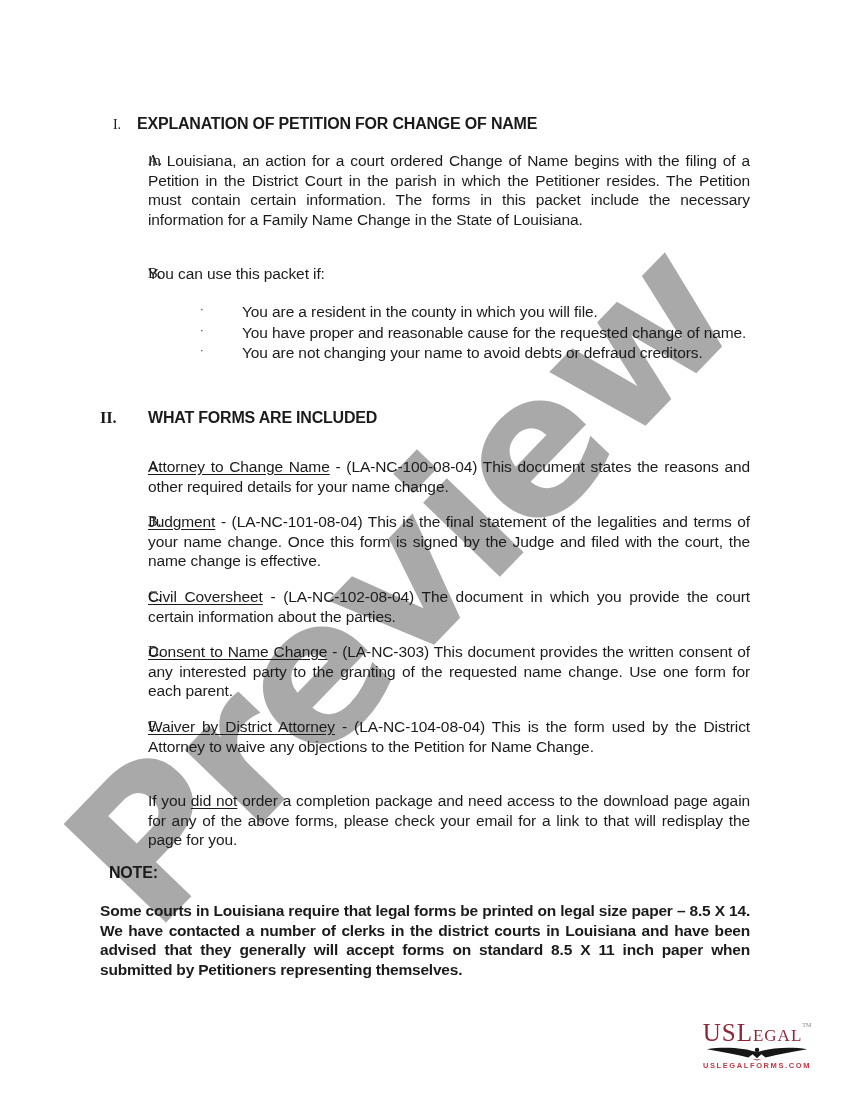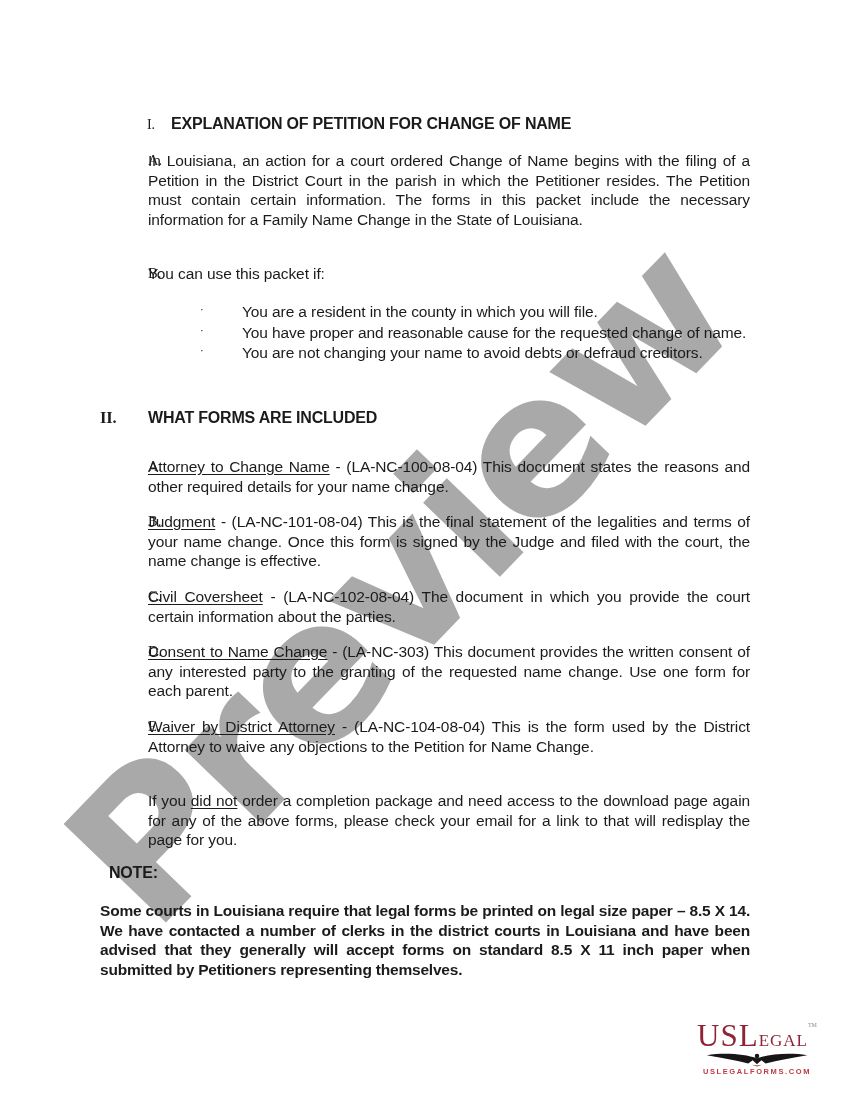--- a/index.html
+++ b/index.html
@@ -51,42 +51,42 @@
   .u{text-decoration:underline;text-underline-offset:2px;}
   .note-head{font-weight:bold;font-size:16px;letter-spacing:-0.2px;}
   .bold-para{font-weight:bold;font-size:15.5px;line-height:19.5px;letter-spacing:-0.2px;}
   
   .logo{width:126px;text-align:center;line-height:1;}
   .brand{
     font-family:"Liberation Serif",serif;
     white-space:nowrap;
     letter-spacing:1px;
   }
-  .brand .big{font-size:31px;}
+  .brand .big{font-size:25px;}
   .brand .small{font-size:17px;}
   .brand .tm{
     font-size:6px;vertical-align:top;color:#888;
     letter-spacing:0;position:relative;top:2px;
   }
   .eagle{display:block;margin:1px auto 1px auto;}
   .site{
     font-size:7.5px;font-weight:bold;letter-spacing:1.6px;
     font-family:"Liberation Sans",sans-serif;
   }
 </style>
 </head>
 <body>
 
 <div class="page">
 
   <div class="watermark">Preview</div>
 
   <div class="content">
 
-    <div class="abs heading" style="left:113px;top:115px;margin-left:34px;">
+    <div class="abs heading" style="left:113px;top:115px;">
       <span class="serif-num num1" style="font-weight:normal;">I.</span><span>EXPLANATION OF PETITION FOR CHANGE OF NAME</span>
     </div>
 
     <div class="abs item" style="left:148px;top:151px;">
       <span class="label">A.</span>
       <div class="itext body-text just">In Louisiana, an action for a court ordered Change of Name begins with the filing of a Petition in the District Court in the parish in which the Petitioner resides.  The Petition must contain certain information. The forms in this packet include the necessary information for a Family Name Change in the State of Louisiana.</div>
     </div>
 
     <div class="abs item" style="left:148px;top:264px;">
       <span class="label">B.</span>

